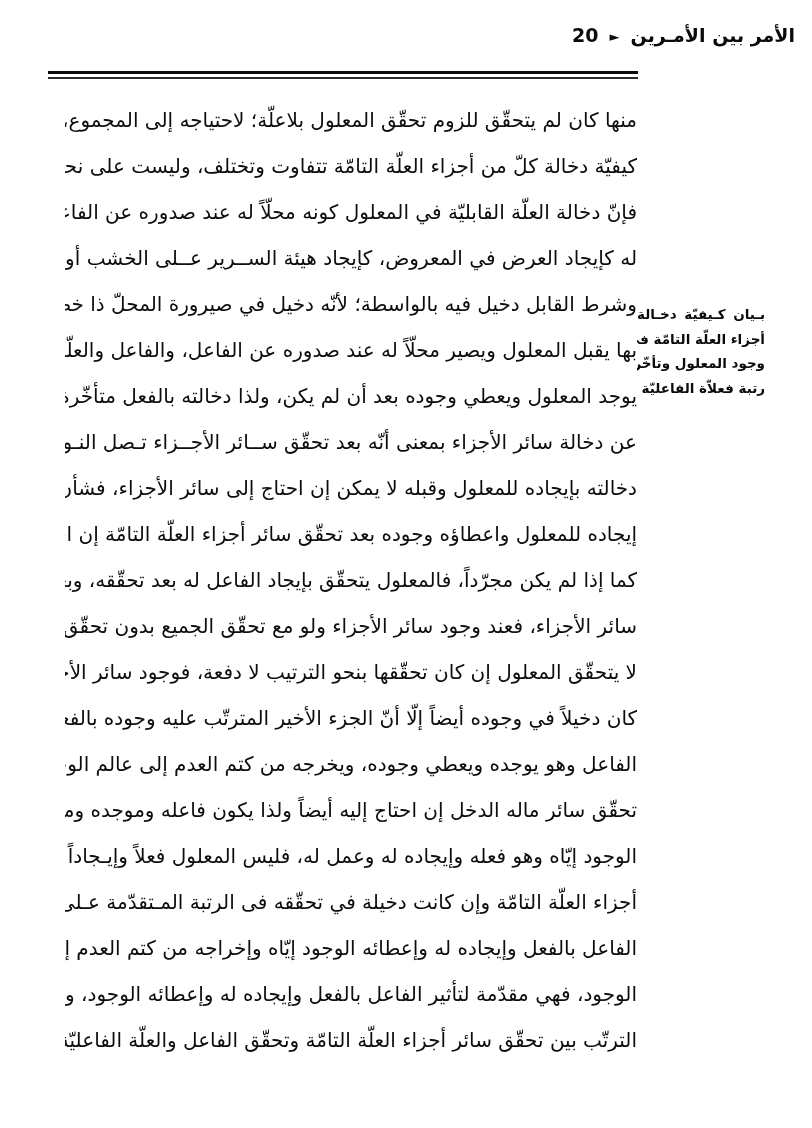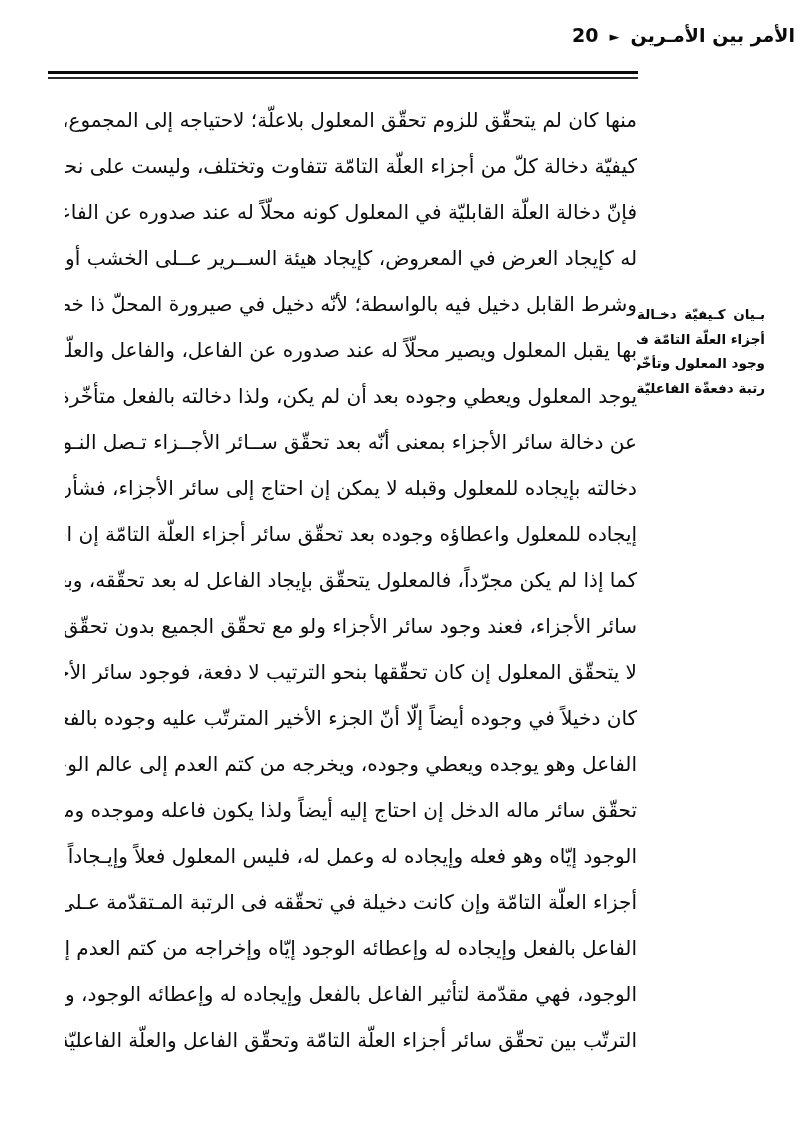--- a/index.html
+++ b/index.html
@@ -133,17 +133,17 @@
     <div class="body-line">أجزاء العلّة التامّة وإن كانت دخيلة في تحقّقه فى الرتبة المـتقدّمة عـلى دخـالة</div>
     <div class="body-line">الفاعل بالفعل وإيجاده له وإعطائه الوجود إيّاه وإخراجه من كتم العدم إلى عرصة</div>
     <div class="body-line">الوجود، فهي مقدّمة لتأثير الفاعل بالفعل وإيجاده له وإعطائه الوجود، ولذا لو كان</div>
     <div class="body-line">الترتّب بين تحقّق سائر أجزاء العلّة التامّة وتحقّق الفاعل والعلّة الفاعليّة ومعطي</div>
   </div>
 
   <div class="margin-note margin-note-1">
     <div class="note-line">بـيان كـيفيّة دخـالة</div>
     <div class="note-line">أجزاء العلّة التامّة في</div>
     <div class="note-line">وجود المعلول وتأخّر</div>
-    <div class="note-line">رتبة دفعةّة الفاعليّة</div>
+    <div class="note-line">رتبة فعلاّة الفاعليّة</div>
   </div>
 
 
 </div>
 
 </body></html>

